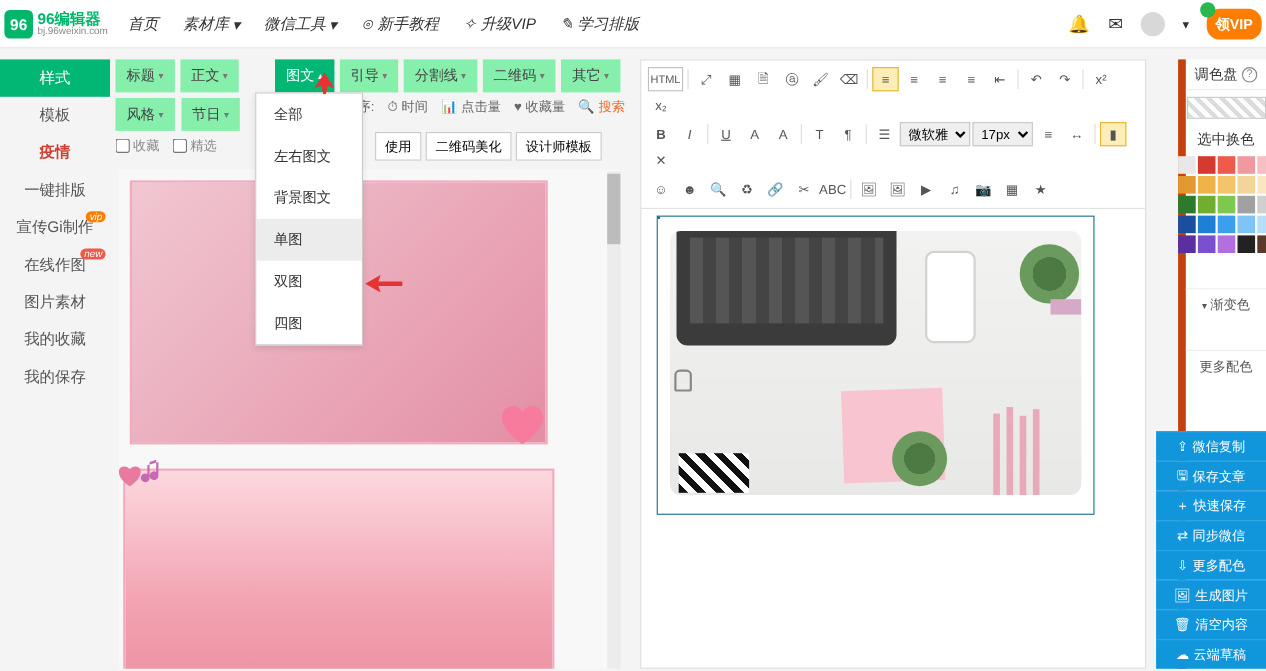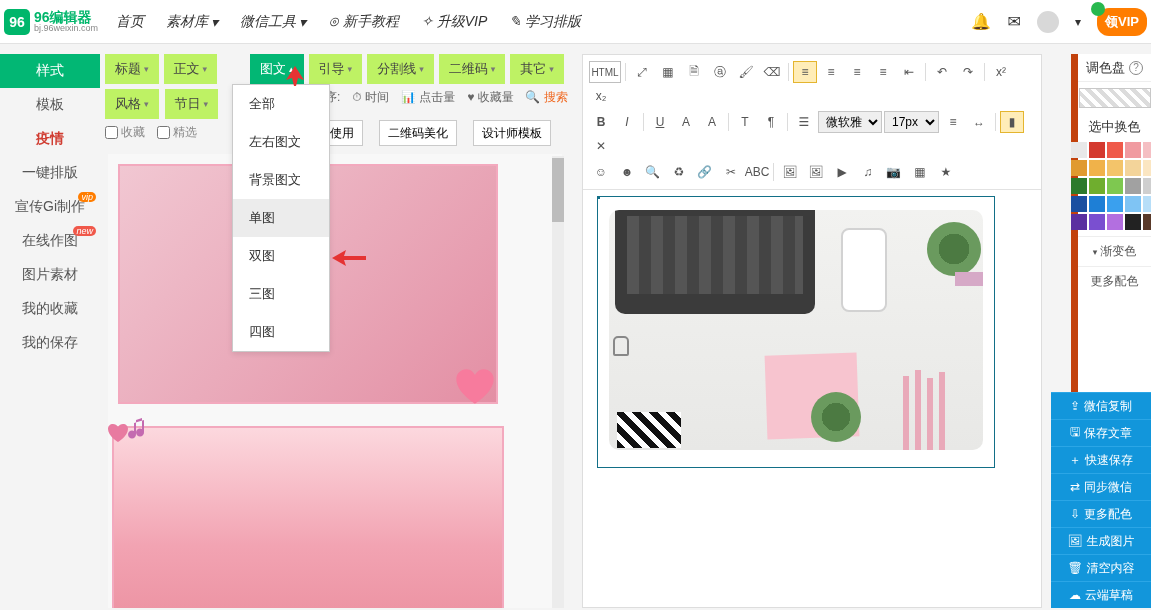--- a/index.html
+++ b/index.html
@@ -23,31 +23,31 @@
 
 .ltabs { position:absolute; top:54px; left:0; width:100px; }
 .ltab { height:34px; display:flex; align-items:center; justify-content:center; font-size:14px; position:relative; cursor:pointer; color:#555; }
 .ltab.active { background:#02b774; color:#fff; }
 .ltab.red { color:#d03e33; font-weight:bold; }
 .ltab .badge { position:absolute; top:2px; right:4px; font-size:9px; color:#fff; background:#f0584a; border-radius:8px; padding:0 3px; font-style:italic; }
 .ltab .badge.vip { background:#ff7d00; }
 
 
 .toolrow { position:absolute; top:54px; left:105px; width:460px; display:flex; gap:5px; flex-wrap:wrap; }
-.dd-btn { height:30px; padding:0 10px; background:#bef264; border:0; font-size:13px; cursor:pointer; display:flex; align-items:center; gap:3px; color:#444; }
+.dd-btn { height:30px; padding:0 10px; background:#86efac; border:0; font-size:13px; cursor:pointer; display:flex; align-items:center; gap:3px; color:#444; }
 .dd-btn .tri { font-size:9px; color:#777; }
 .dd-btn.active { background:#02b774; color:#fff;margin-left:28px; }
 .dd-btn.active .tri { color:#fff; }
 .filter-row { position:absolute; top:89px; left:105px; width:460px; display:flex; gap:6px; align-items:center; }
 .sort-row { position:absolute; top:89px; left:325px; display:flex; gap:12px; font-size:12px; color:#666; align-items:center; }
 .sort-row span { cursor:pointer; }
 .search-lnk { color:#f06a23; }
 .check-row { position:absolute; top:124px; left:105px; display:flex; gap:12px; align-items:center; color:#888; }
 .check-row label { display:flex; align-items:center; gap:3px; }
-.btn-row { position:absolute; top:120px; left:321px; display:flex; gap:16px; }
+.btn-row { position:absolute; top:120px; left:341px; display:flex; gap:4px; }
 .btn-row button { height:26px; padding:0 8px; border:1px solid #cacaca; background:#fff; cursor:pointer; font-size:12px; }
 
 
 .dropdown { position:absolute; top:84px; left:232px; width:98px; background:#fff; border:1px solid #cacaca; z-index:50; box-shadow:0 2px 6px rgba(0,0,0,0.1); }
 .dropdown-item { padding:10px 16px; font-size:13px; cursor:pointer; color:#333; }
 .dropdown-item:hover, .dropdown-item.hov { background:#ececec; }
 
 
 .arrow { position:absolute; z-index:60; }
 .arrow svg path { fill:#e53333; }
@@ -91,21 +91,21 @@
 
 
 .palette { position:absolute; top:54px; right:0; width:80px; background:#fff; height:554px; border-left:7px solid #c2410c; }
 .ptitle { display:flex; align-items:center; justify-content:center; gap:4px; height:28px; font-size:13px; border-bottom:1px solid #eee; }
 .ptitle .q { width:14px; height:14px; border-radius:50%; border:1px solid #888; display:flex; align-items:center; justify-content:center; font-size:10px; color:#888; }
 .hatch { width:72px; height:20px; margin:6px auto; border:1px solid #c8c8c8; background: repeating-linear-gradient(45deg,#dcdcdc 0 4px,#fff 4px 8px); position:relative; }
 .hatch .tri { position:absolute; right:-17px; top:3px; color:#333; font-size:10px; }
 .subt { text-align:center; font-size:13px; padding:4px 0 6px; }
 .swatches { display:grid; grid-template-columns:repeat(5, 16px); gap:2px; padding:0 6px 6px; justify-content:center; }
 .sw { width:16px; height:16px; cursor:pointer; }
-.linkrow { text-align:center; padding:6px 0; font-size:12px; color:#555; cursor:pointer; border-top:1px solid #eee; }
+.linkrow { text-align:center; padding:6px 0; font-size:12px; color:#555; cursor:pointer; border-top:1px solid #eee;margin-top:26px; }
 .linkrow .tri { font-size:9px; margin-right:3px; }
 .action-list { position:absolute; bottom:0; right:0; width:100px; }
 .action-btn { height:27px; background:#1296db; color:#fff; font-size:12px; display:flex; align-items:center; justify-content:center; gap:4px; border-top:1px solid #2ba6e6; cursor:pointer; }
 </style>
 </head>
 <body>
 
 <div class="hdr">
   <div class="logo">
     <div class="logo-badge">96</div>
@@ -212,21 +212,20 @@
   <button>二维码美化</button>
   <button>设计师模板</button>
 </div>
 
 <div class="dropdown" id="ddmenu">
     <div class="dropdown-item">全部</div>
     <div class="dropdown-item">左右图文</div>
     <div class="dropdown-item">背景图文</div>
     <div class="dropdown-item hov">单图</div>
     <div class="dropdown-item">双图</div>
-    <div class="dropdown-item">三图</div>
     <div class="dropdown-item">四图</div>
   </div>
 
 <div class="arrow" style="top:66px;left:286px">
   <svg width="18" height="20">
       <path d="M9 0 L0 14 L6 12 L8 20 L10 20 L12 12 L18 14 Z"></path>
     </svg>
 </div>
 <div class="arrow" style="top:250px;left:332px">
   <svg width="34" height="16">

